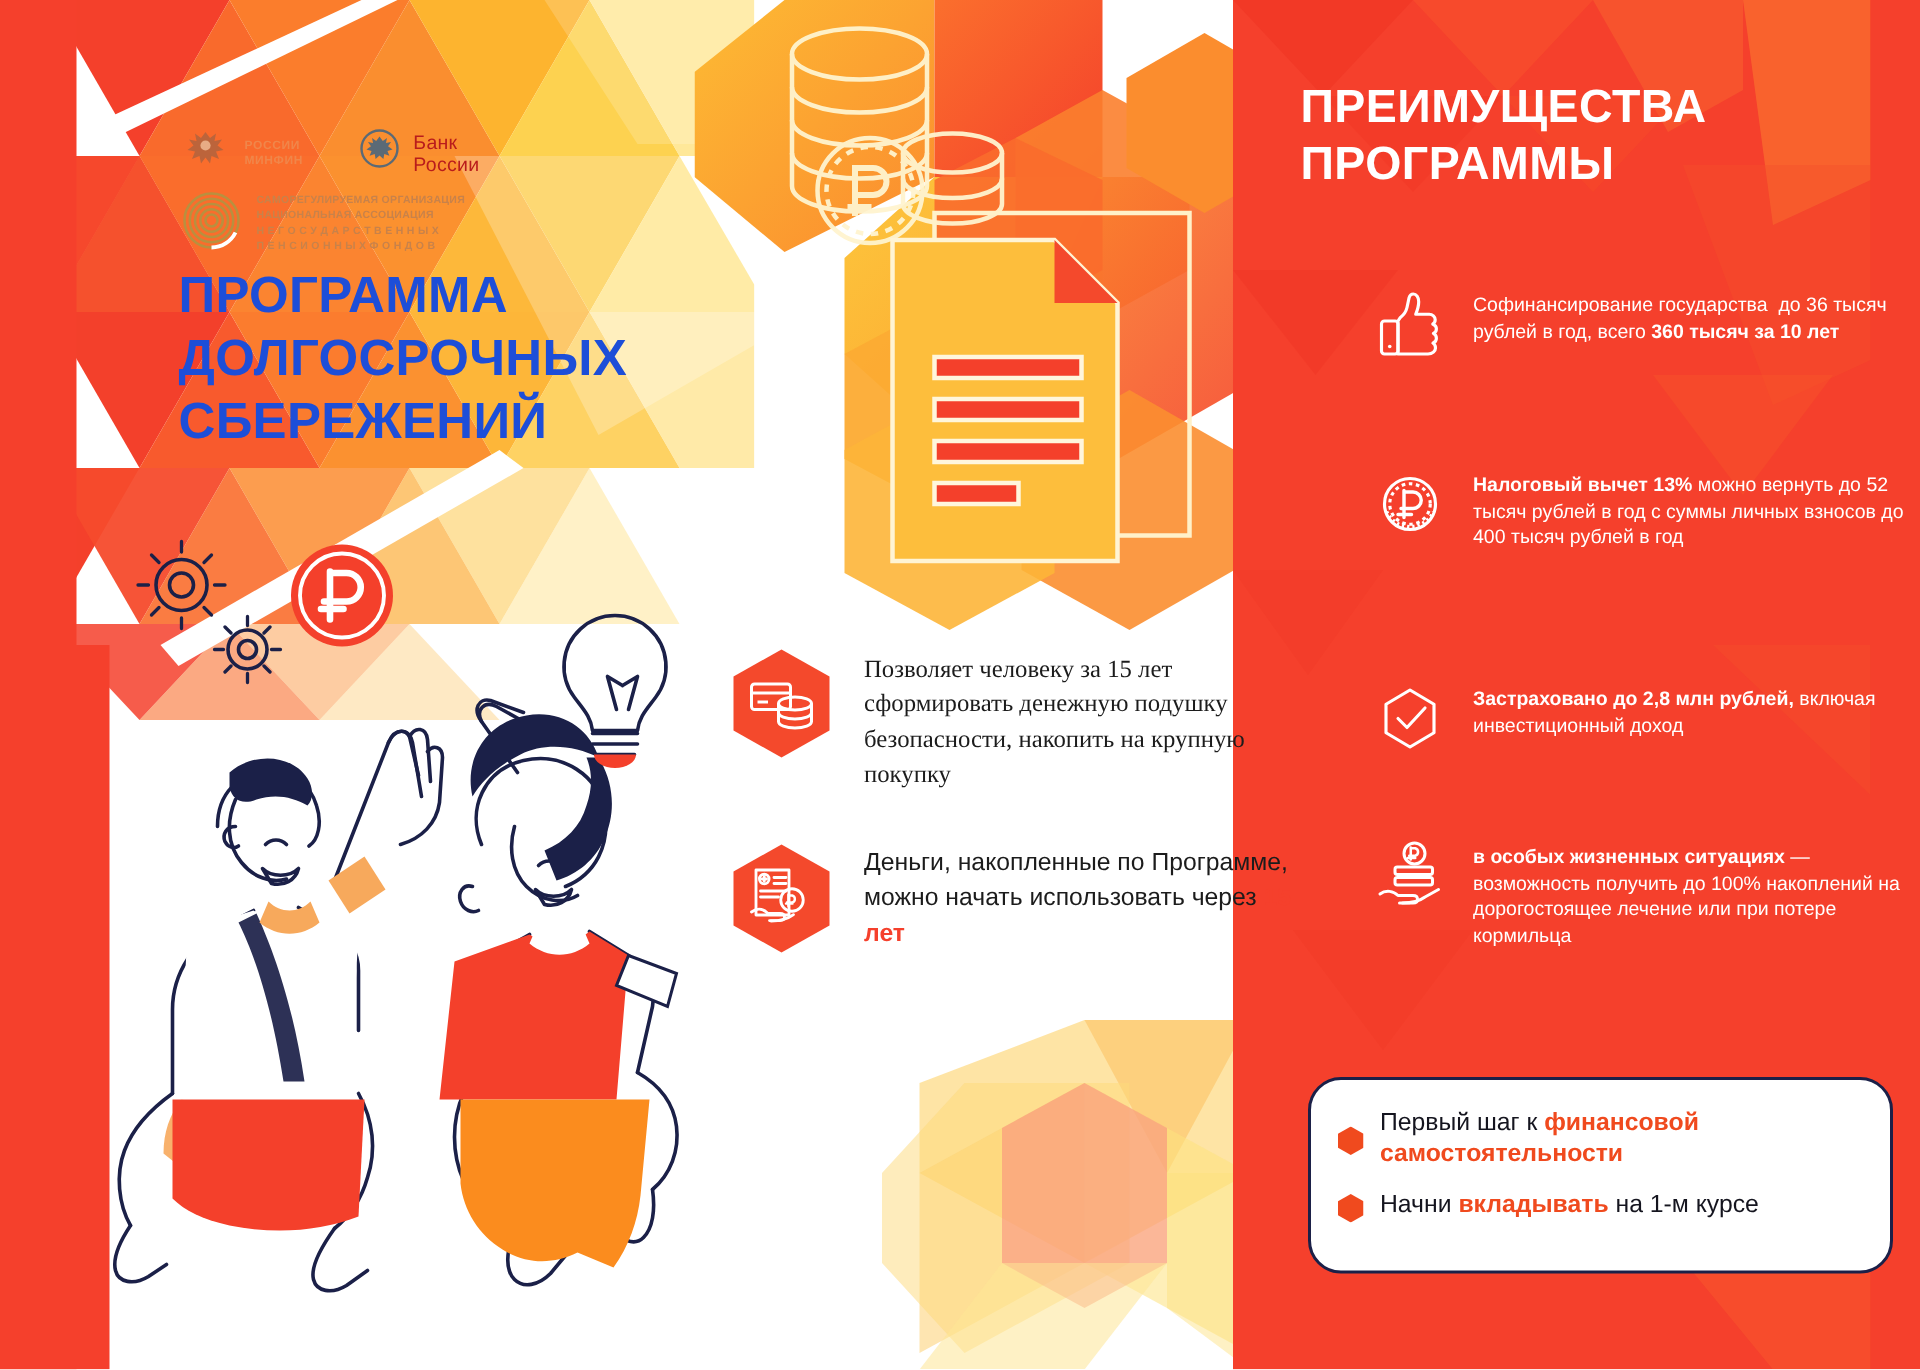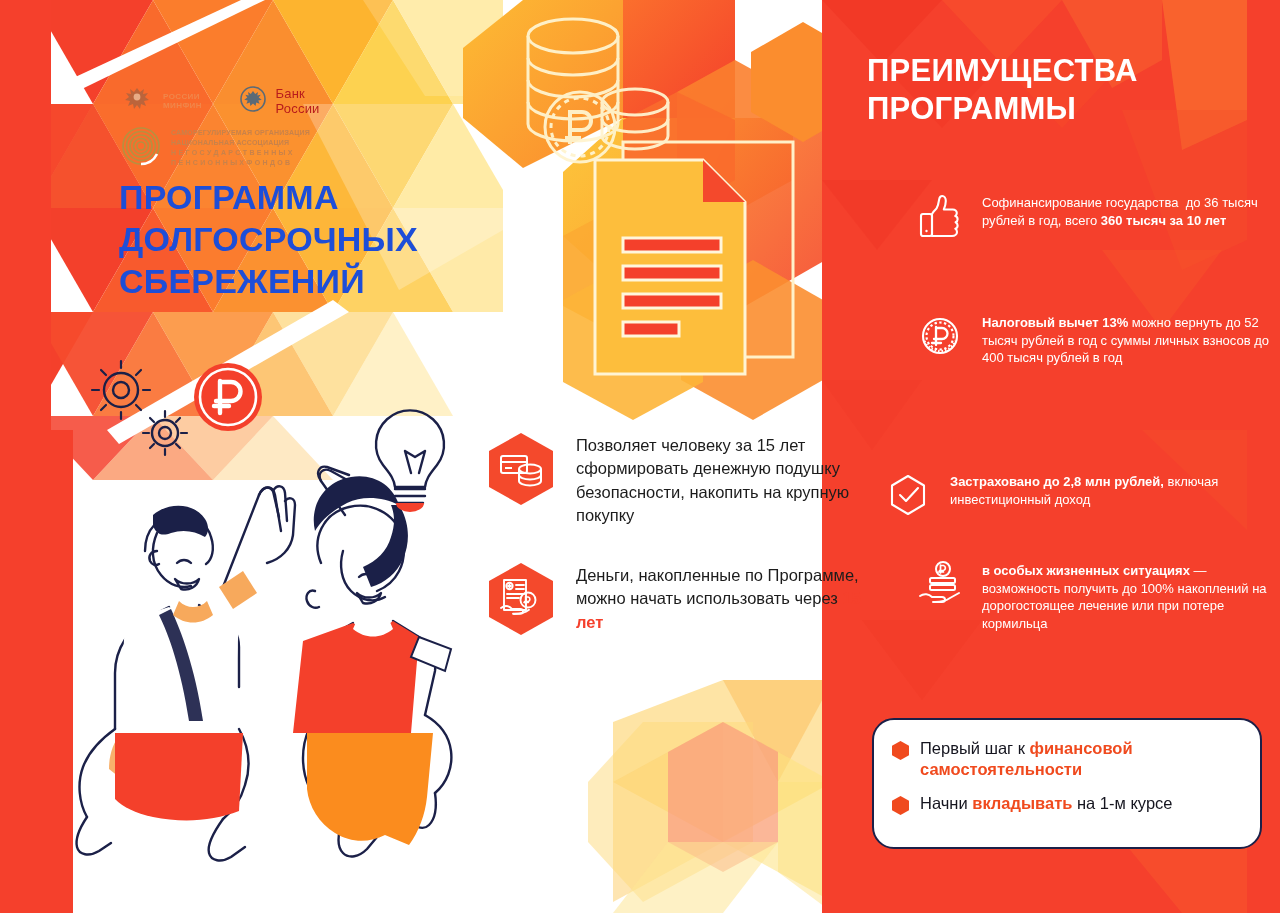--- a/index.html
+++ b/index.html
@@ -27,38 +27,38 @@
   .logo-cap{font-size:8px;font-weight:bold;letter-spacing:.4px;line-height:1.15;color:#f0864a;}
   .logo-cap2{font-size:7px;font-weight:bold;letter-spacing:.2px;line-height:1.45;color:#c8824a;white-space:nowrap;}
   .bank-cap{font-size:13px;color:#b91c1c;letter-spacing:.2px;}
 
   
   #main-title{left:86px;top:176px;width:400px;font-size:34px;font-weight:bold;
     line-height:1.24;color:#1d4ed8;letter-spacing:.2px;}
 
   
   .mid-block{display:flex;align-items:flex-start;gap:22px;}
-  #mid-1{left:455px;top:432px;width:380px;}
+  #mid-1{left:455px;top:432px;width:380px;font-family:Liberation Serif, serif;}
   #mid-2{left:455px;top:562px;width:380px;}
   .mid-text{font-size:16.5px;line-height:1.42;color:#1c1c1c;padding-top:2px;}
   .mid-text b{color:#f5402c;font-weight:bold;}
   .hexicon{flex:0 0 auto;width:66px;height:74px;}
   .benefit{display:flex;align-items:flex-start;gap:18px;position:absolute;width:352px;}
   .b-icon{flex:0 0 auto;width:46px;height:52px;}
   .b-text{color:#fff;font-size:13px;line-height:1.36;padding-top:2px;}
   .b-text b{font-weight:bold;}
   #ben-1{left:885px;top:192px;}
   #ben-2{left:885px;top:312px;}
-  #ben-3{left:853px;top:455px;margin-top:16px;}
+  #ben-3{left:885px;top:455px;}
   #ben-4{left:885px;top:560px;}
 
   
   #callout{left:872px;top:718px;width:390px;height:131px;background:#fff;
     border-radius:22px;border:2px solid #1b2048;box-sizing:border-box;padding:18px 20px 0 18px;}
-  .co-row{display:flex;align-items:flex-start;gap:11px;margin-bottom:12px;}
+  .co-row{display:flex;align-items:center;gap:11px;margin-bottom:12px;}
   .co-hex{flex:0 0 auto;width:17px;height:19px;margin-top:3px;}
   .co-text{font-size:16.5px;line-height:1.3;color:#15151f;}
   .co-text b{color:#f04a1e;font-weight:bold;}
 
   
   #illustration{left:20px;top:355px;width:420px;height:558px;}
 </style>
 </head>
 <body>
 

